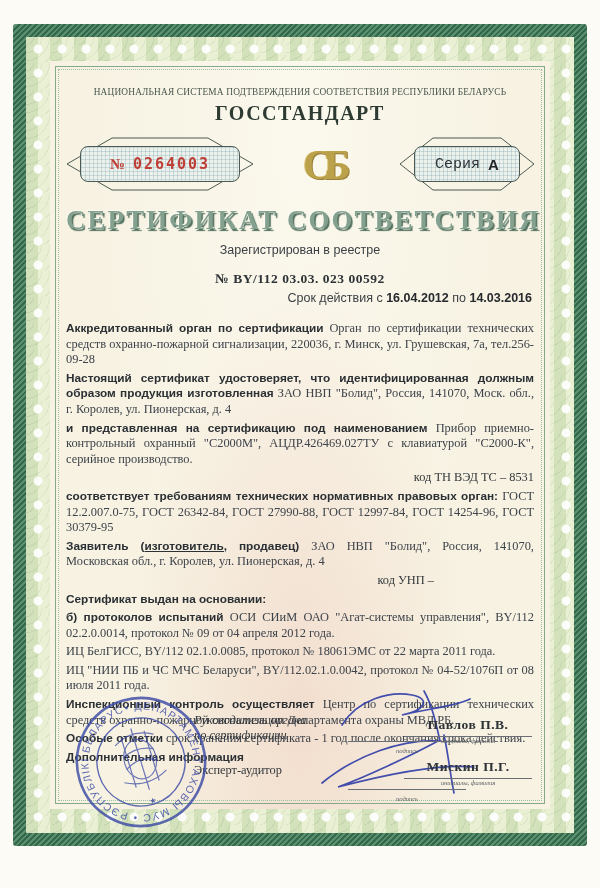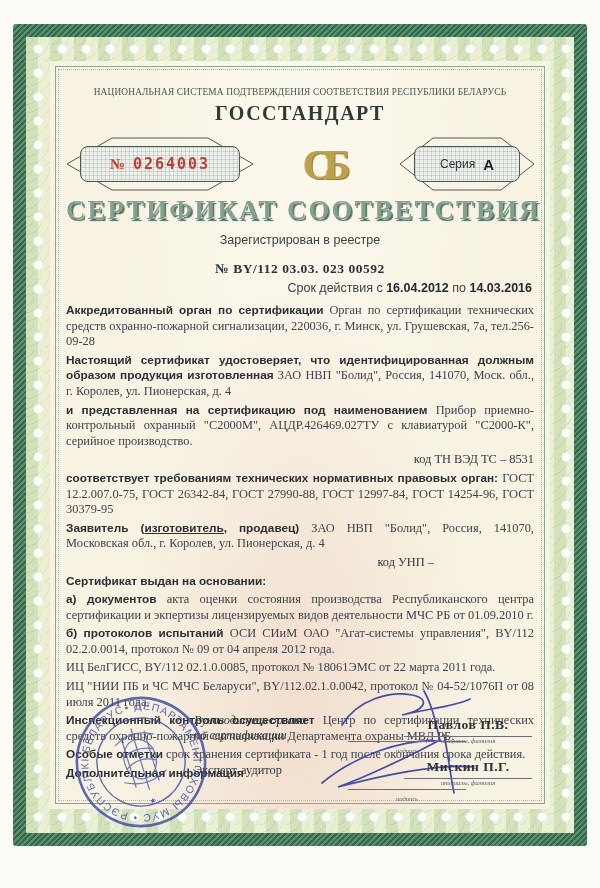--- a/index.html
+++ b/index.html
@@ -50,39 +50,39 @@
     background-color:#edf1ec;
     background-image:linear-gradient(rgba(120,160,170,.3) 1px, transparent 1px),
       linear-gradient(90deg, rgba(120,160,170,.3) 1px, transparent 1px);
     background-size:4px 4px;
     display:flex;align-items:center;justify-content:center;gap:8px;
   }
   .num-box{width:158px;height:34px;}
   .ser-box{width:104px;height:34px;}
   .num-label{color:#bf3e36;font-size:15px;font-weight:bold;}
   .num-value{color:#bf3e36;font-family:"DejaVu Sans Mono", monospace;font-size:15px;font-weight:bold;letter-spacing:2px;}
-  .ser-label{font-family:Liberation Sans, sans-serif;font-size:12px;color:#2c3236;}
+  .ser-label{font-family:Liberation Mono, monospace;font-size:15px;color:#2c3236;}
   .ser-value{font-family:"Liberation Sans", sans-serif;font-size:15px;font-weight:bold;color:#1f2428;}
   .stb{
     font-weight:bold;font-size:40px;letter-spacing:-8px;color:#b79a3e;
     text-shadow:1px 1px 0 #8f742a, -1px 0 0 #d6bd6a;
     transform:scaleY(1.05);padding-right:8px;opacity:.92;
   }
   .cert-title{
-    text-align:center;font-weight:bold;font-size:27px;letter-spacing:2px;
+    margin-top:10px;text-align:center;font-weight:bold;font-size:27px;letter-spacing:2px;
     color:#84a08e;white-space:nowrap;
     text-shadow:-1px -1px 0 #fbfaf2, 1.5px 1.5px 1px #53705e;
   }
   .reg-line{margin-top:7px;text-align:center;font-family:"Liberation Sans", sans-serif;font-size:12.5px;color:#3a3f43;}
   .reg-num{margin-top:14px;text-align:center;font-weight:bold;font-size:13.5px;color:#2e3337;letter-spacing:.5px;}
   .validity{margin-top:4px;text-align:right;padding-right:2px;font-family:"Liberation Sans", sans-serif;font-size:12.5px;color:#3a3f43;}
   .validity b{color:#26292d;}
 
   
-  .bodytext{margin-top:8px;font-size:12.4px;line-height:15.6px;text-align:justify;}
+  .bodytext{margin-top:16px;font-size:12.4px;line-height:15.6px;text-align:justify;}
   .bodytext p{margin:0 0 3px 0;}
   .lbl{font-family:"Liberation Sans", sans-serif;font-weight:bold;font-size:11.8px;color:#2b3034;}
   .val{color:#3d434a;}
   .code-line{text-align:right;margin:1px 0;}
   .pr70{padding-right:70px;} .pr100{padding-right:100px;}
   .u{text-decoration:underline;}
 
   
   .sig-area{position:absolute;left:16px;right:16px;top:628px;height:140px;z-index:2;font-size:12.4px;}
   .role{position:absolute;left:128px;color:#33383c;line-height:15px;}
@@ -161,24 +161,20 @@
         <span class="val">ГОСТ 12.2.007.0-75, ГОСТ 26342-84, ГОСТ 27990-88, ГОСТ 12997-84, ГОСТ 14254-96, ГОСТ 30379-95</span>
       </p>
       <p>
         <span class="lbl">Заявитель (</span><span class="lbl u">изготовитель,</span>
         <span class="lbl">продавец)</span>
         <span class="val">ЗАО НВП "Болид", Россия, 141070, Московская обл., г. Королев, ул. Пионерская, д. 4</span>
       </p>
       <p class="code-line pr100">код УНП –</p>
       <p>
         <span class="lbl">Сертификат выдан на основании:</span>
-      </p>
-      <p>
-        <span class="lbl">а) документов</span>
-        <span class="val">акта оценки состояния производства Республиканского центра сертификации и экпертизы лицензируемых видов деятельности МЧС РБ от 01.09.2010 г.</span>
       </p>
       <p>
         <span class="lbl">б) протоколов испытаний</span>
         <span class="val">ОСИ СИиМ ОАО "Агат-системы управления", BY/112 02.2.0.0014, протокол № 09 от 04 апреля 2012 года.</span>
       </p>
       <p>
         <span class="val">ИЦ БелГИСС, BY/112 02.1.0.0085, протокол № 18061ЭМС от 22 марта 2011 года.</span>
       </p>
       <p>
         <span class="val">ИЦ "НИИ ПБ и ЧС МЧС Беларуси", BY/112.02.1.0.0042, протокол № 04-52/1076П от 08 июля 2011 года.</span>

